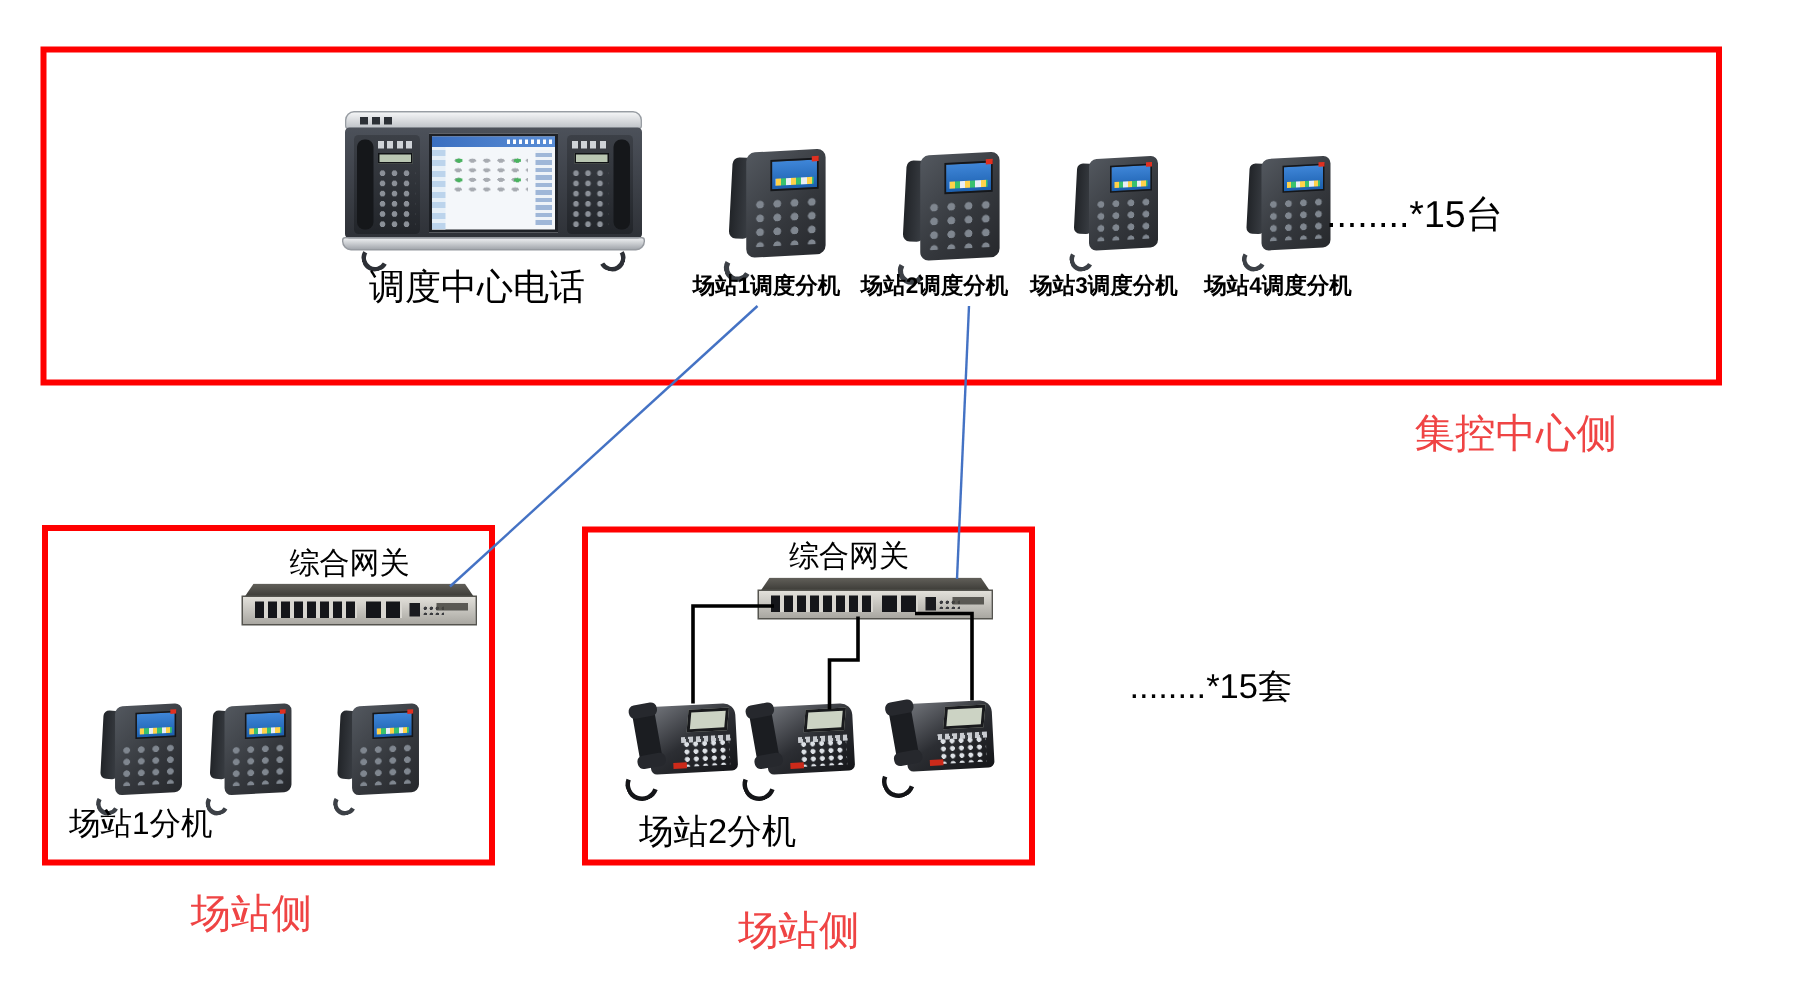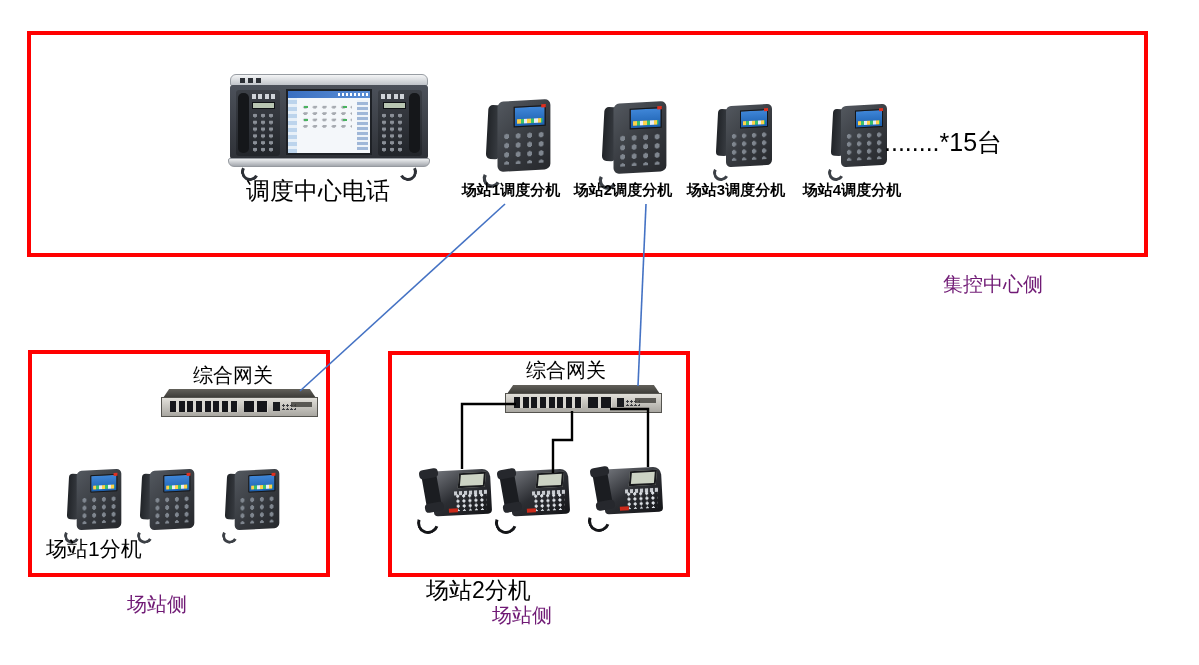--- a/index.html
+++ b/index.html
@@ -16,22 +16,22 @@
   
   .cap { position:absolute; color:#000; white-space:nowrap; z-index:15; }
   .cap-console { left:230px; top:175px; width:176px; text-align:center; font-size:24px; }
   .cap-ext { width:120px; text-align:center; font-size:15px; font-weight:bold; top:181px; }
   .cap-ext1 { left:451px; } .cap-ext2 { left:563px; } .cap-ext3 { left:676px; } .cap-ext4 { left:792px; }
   .cap-more-units { left:884px; top:126px; font-size:25px; }
   .cap-more-sets  { left:753px; top:442px; font-size:23px; }
   .cap-gw { width:100px; text-align:center; font-size:20px; }
   .cap-gw1 { left:183px; top:362px; } .cap-gw2 { left:516px; top:357px; }
   .cap-st1-ext { left:46px;  top:535px; font-size:21px; }
-  .cap-st2-ext { left:426px; top:539px; font-size:23px;margin-top:36px; }
-  .redcap { position:absolute; color:#701a75; white-space:nowrap; font-size:20px; z-index:15; }
+  .cap-st2-ext { left:426px; top:539px; font-size:23px; }
+  .redcap { position:absolute; color:#ef4444; white-space:nowrap; font-size:27px; z-index:15; }
   .cap-center-side { left:943px; top:271px; }
   .cap-st1-side { left:127px; top:591px; }
   .cap-st2-side { left:492px; top:602px; }
 
   
   svg.wires { position:absolute; left:0; top:0; z-index:20; pointer-events:none; }
   .wire-blue { stroke:#4472c4; stroke-width:1.6; fill:none; }
   .wire-black { stroke:#000000; stroke-width:2.4; fill:none; }
 
   
@@ -318,14 +318,15 @@
       <div class="dp-keys"></div>
       <div class="dp-red"></div>
     </div>
     <div class="dp-handset"></div>
     <div class="dp-cord"></div>
   </div>
 
   <div class="cap cap-st2-ext">场站2分机</div>
   <div class="redcap cap-st2-side">场站侧</div>
 
+  <div class="cap cap-more-sets">........*15套</div>
 
 </div>
 
 </body></html>

